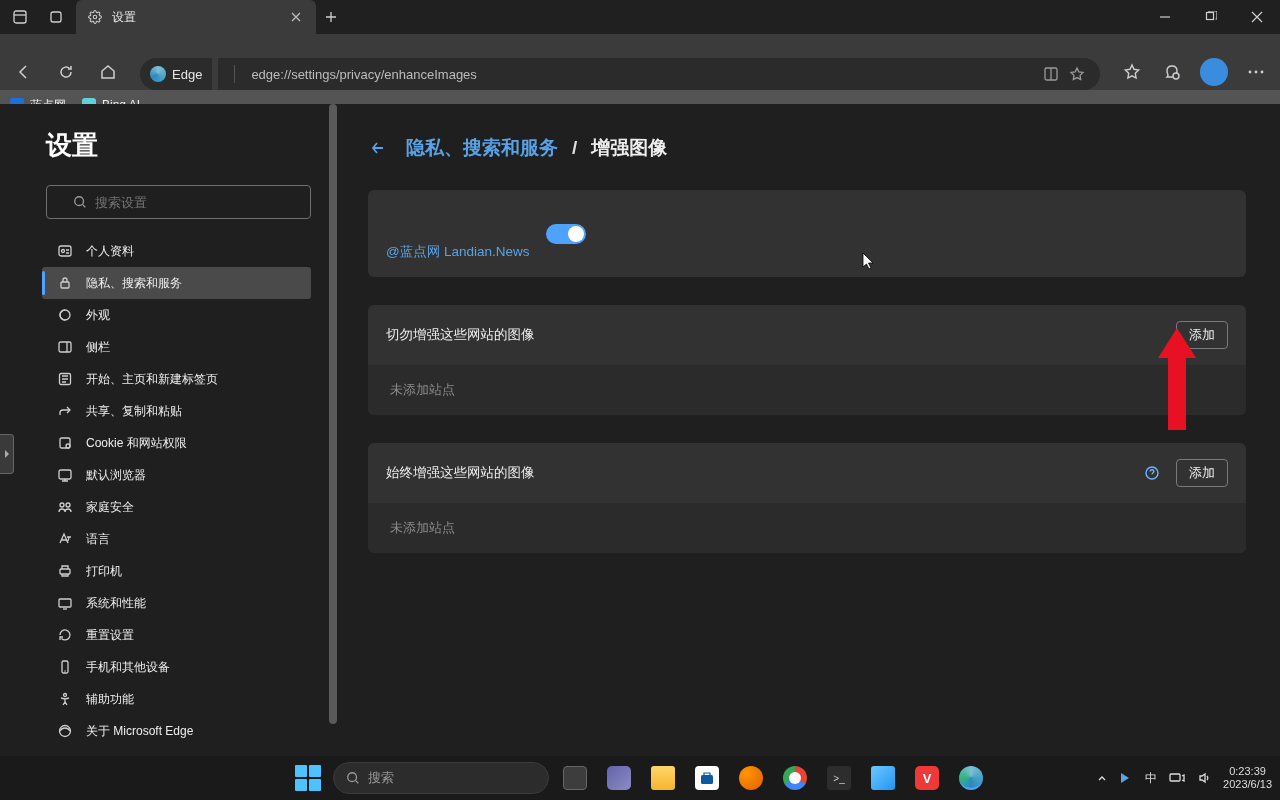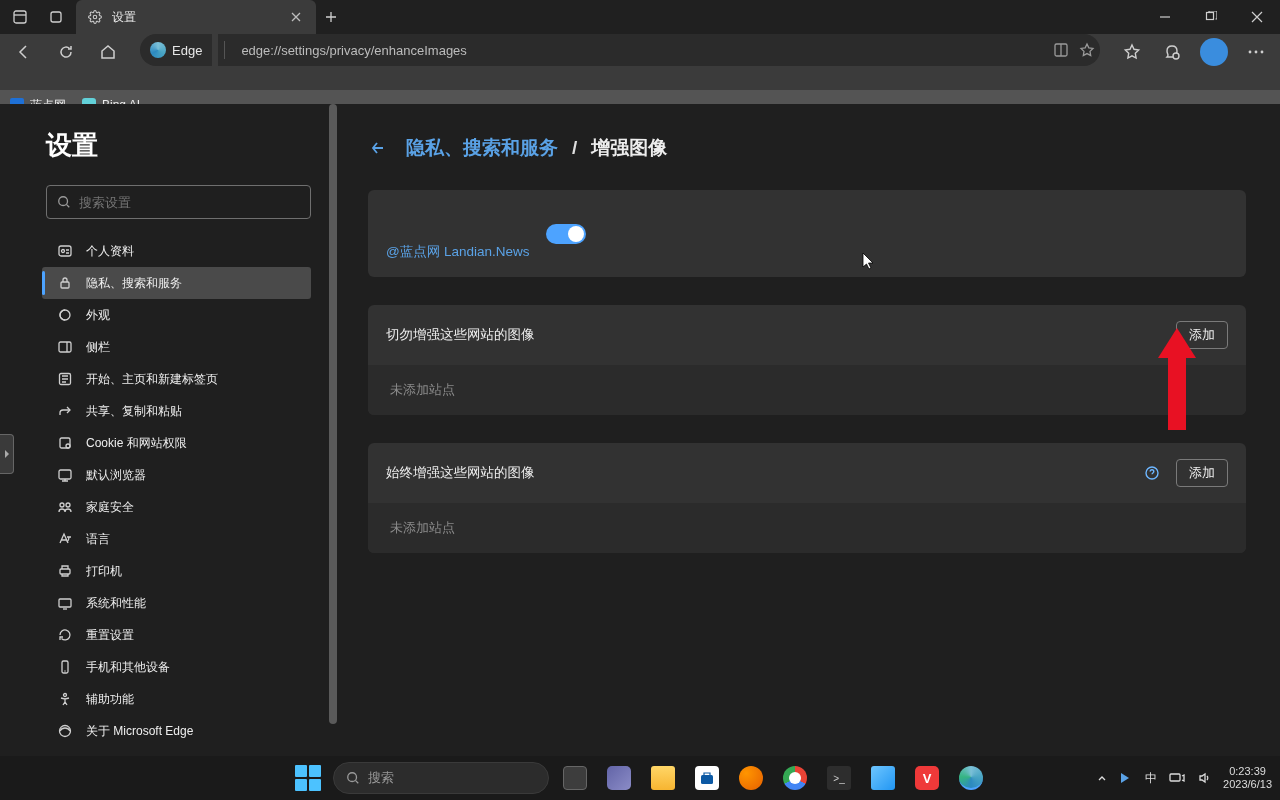--- a/index.html
+++ b/index.html
@@ -10,42 +10,42 @@
 .tab-actions { display: flex; align-items: center; height: 34px; padding: 0 8px; gap: 12px; }
 .ico-btn { width: 24px; height: 24px; display: flex; align-items: center; justify-content: center; color: #cfcfcf; }
 .tab { display: flex; align-items: center; gap: 8px; height: 34px; padding: 0 12px 0 10px; background: #3b3b3b; border-radius: 6px 6px 0 0; min-width: 240px; }
 .tab .title { font-size: 12px; color: #eaeaea; flex: 1; }
 .tab .close { width: 16px; height: 16px; display:flex; align-items:center; justify-content:center; color:#bdbdbd; }
 .newtab { width: 30px; display:flex; align-items:center; justify-content:center; color:#cfcfcf; height:34px; }
 .win-controls { margin-left: auto; display: flex; }
 .win-controls div { width: 46px; height: 34px; display:flex; align-items:center; justify-content:center; color:#cfcfcf; }
 
 
-.toolbar { height: 56px; background: #3b3b3b; display: flex; align-items: flex-start; padding: 0 6px; gap: 6px; }
+.toolbar { height: 56px; background: #3b3b3b; display: flex; align-items: flex-end; padding: 0 6px; gap: 6px; }
 .tbtn { width: 36px; height: 36px; display:flex; align-items:center; justify-content:center; color:#cfcfcf; border-radius:4px; }
 .edge-chip { display:flex; align-items:center; gap:6px; padding:0 10px; height:32px; border-radius:16px 0 0 16px; background:#2b2b2b; color:#e6e6e6; font-size:13px; margin-left:8px; }
 .edge-chip .logo { width:16px; height:16px; border-radius:50%; background: conic-gradient(#7cc0d8, #49a5c4, #2c89c0, #7cc0d8); }
-.url-bar { flex:1; height:32px; background:#2b2b2b; border-radius:0 16px 16px 0; display:flex; align-items:center; padding:0 4px; color:#bcbcbc; font-size:13px; gap:8px;}
+.url-bar { flex:1; height:32px; background:#2b2b2b; border-radius:0 16px 16px 0; display:flex; align-items:center; padding:0 14px; color:#bcbcbc; font-size:13px; gap:8px;}
 .url-bar .divider { width:1px; height:18px; background:#555; margin:0 8px 0 2px; }
 .url-bar .spacer { flex:1; }
 .right-icons { display:flex; align-items:center; gap:4px; margin-left:8px; }
 .avatar { width:28px; height:28px; border-radius:50%; background:#3a8dde; display:flex; align-items:center; justify-content:center; margin:0 6px; font-size:9px; color:#fff;}
 
 
 .bookmarks { height: 30px; background: #545454; display:flex; align-items:center; padding: 0 10px; gap: 16px; font-size: 12px; color:#eee;}
 .bm { display:flex; align-items:center; gap:6px; }
 .bm-ico1 { width:14px; height:14px; background:#1e70d6; border-radius:2px; }
 .bm-ico2 { width:14px; height:14px; background:#62d1d9; border-radius:3px; }
 
 
 .content { position: absolute; top: 104px; bottom: 44px; left:0; right:0; background: #1f1f1f; display:flex; }
 .sidebar { width: 340px; height:100%; overflow:hidden; position:relative; border-right: 1px solid #1f1f1f; }
 .sidebar-inner { padding: 24px 28px 0 46px; }
 .settings-title { font-size: 26px; font-weight: 600; margin-bottom: 22px; }
-.search-box { height: 34px; border:1px solid #6f6f6f; border-radius:4px; display:flex; align-items:center; padding:0 10px; gap:8px; color:#9b9b9b; }
+.search-box { height: 34px; border:1px solid #6f6f6f; border-radius:4px; display:flex; align-items:center; padding:0 26px; gap:8px; color:#9b9b9b; }
 .search-box input { flex:1; background:transparent; border:none; outline:none; color:#ddd; font-size:13px; }
 .nav { margin-top: 16px; }
 .nav-item { height: 32px; display:flex; align-items:center; gap:12px; padding:0 14px; font-size:12px; color:#eee; border-radius:3px; margin-left:-4px; cursor:pointer; }
 .nav-item.active { background:#4a4a4a; position:relative; }
 .nav-item.active::before { content:''; position:absolute; left:0; top:4px; bottom:4px; width:3px; background:#4da3ff; border-radius:2px; }
 .nav-ico { width:18px; height:18px; display:flex; align-items:center; justify-content:center; color:#cfcfcf; flex-shrink:0;}
 .sb-scroll { position:absolute; right:2px; top:0; width:8px; height:100%; }
 .sb-thumb { position:absolute; right:0; width:8px; background:#5a5a5a; border-radius:4px; top:0; height:620px; }
 .sb-tab { position:absolute; left:0; top:330px; width:14px; height:40px; background:#3a3a3a; border:1px solid #666; border-left:none; border-radius:0 4px 4px 0; display:flex; align-items:center; justify-content:center; color:#aaa; }
 

